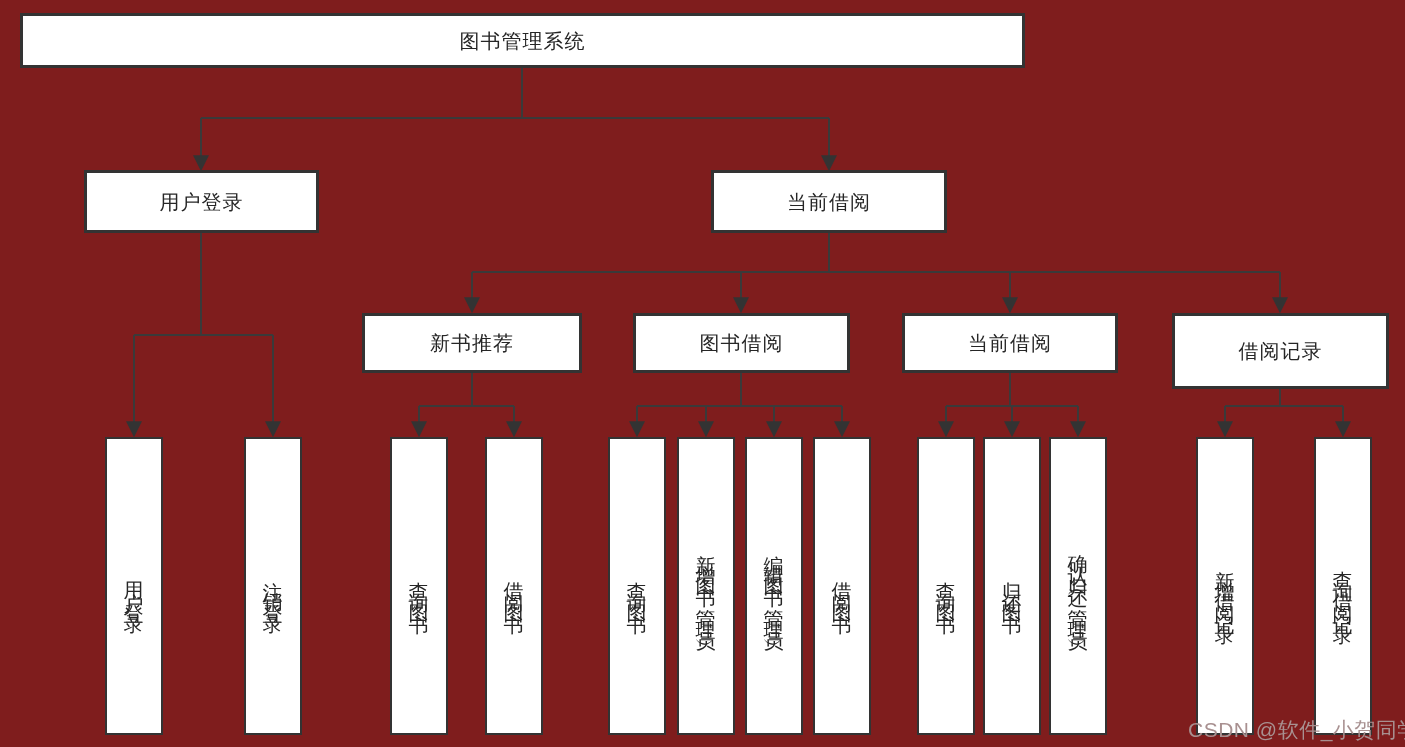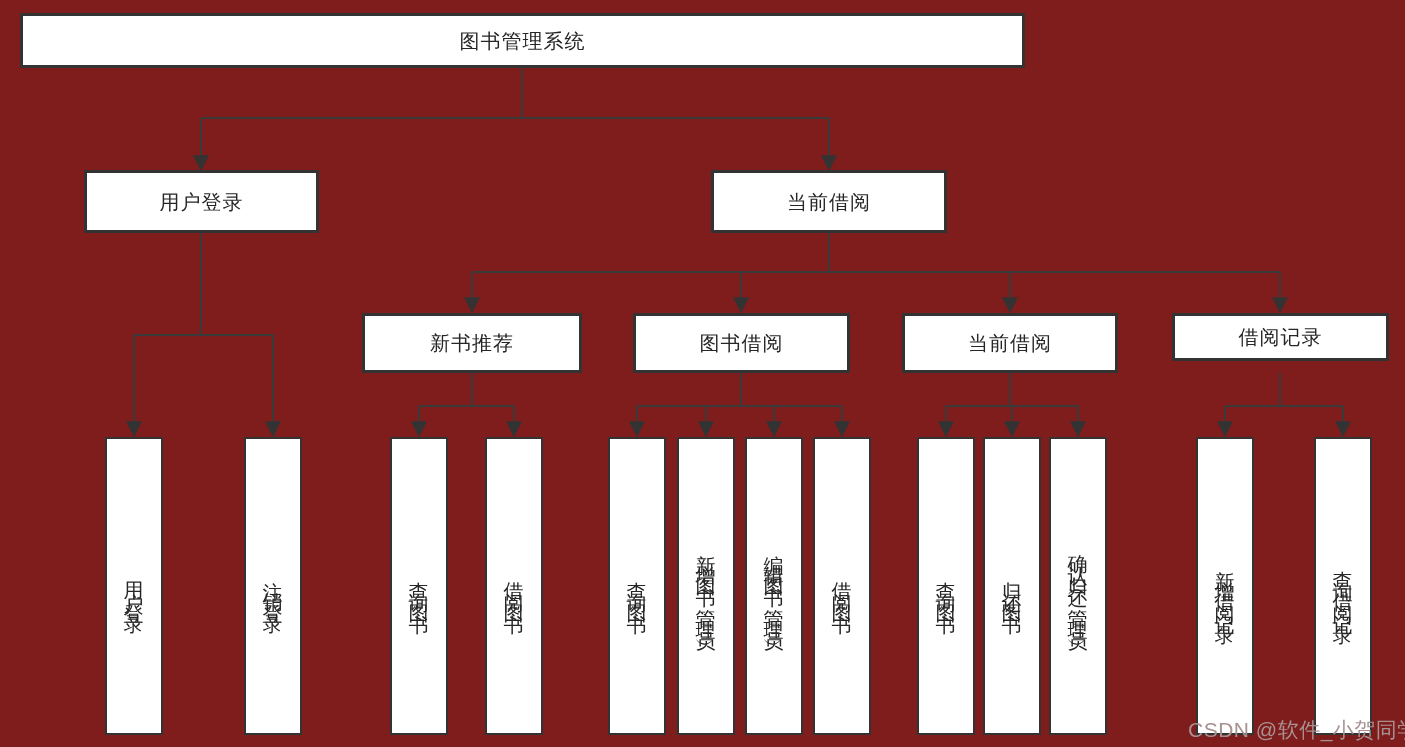--- a/index.html
+++ b/index.html
@@ -74,21 +74,21 @@
   </svg>
 
   <div class="node" style="left:20px;top:13px;width:1005px;height:55px;">图书管理系统</div>
 
   <div class="node" style="left:84px;top:170px;width:235px;height:63px;">用户登录</div>
   <div class="node" style="left:711px;top:170px;width:236px;height:63px;">当前借阅</div>
 
   <div class="node" style="left:362px;top:313px;width:220px;height:60px;">新书推荐</div>
   <div class="node" style="left:633px;top:313px;width:217px;height:60px;">图书借阅</div>
   <div class="node" style="left:902px;top:313px;width:216px;height:60px;">当前借阅</div>
-  <div class="node" style="left:1172px;top:313px;width:217px;height:48px;">借阅记录</div>
+  <div class="node" style="left:1172px;top:313px;width:217px;height:76px;">借阅记录</div>
 
   <div class="node v" style="left:105px;top:437px;width:58px;height:298px;">用户登录</div>
   <div class="node v" style="left:244px;top:437px;width:58px;height:298px;">注销登录</div>
 
   <div class="node v" style="left:390px;top:437px;width:58px;height:298px;">查询图书</div>
   <div class="node v" style="left:485px;top:437px;width:58px;height:298px;">借阅图书</div>
 
   <div class="node v" style="left:608px;top:437px;width:58px;height:298px;">查询图书</div>
   <div class="node v" style="left:677px;top:437px;width:58px;height:298px;">新增图书（管理员）</div>
   <div class="node v" style="left:745px;top:437px;width:58px;height:298px;">编辑图书（管理员）</div>

